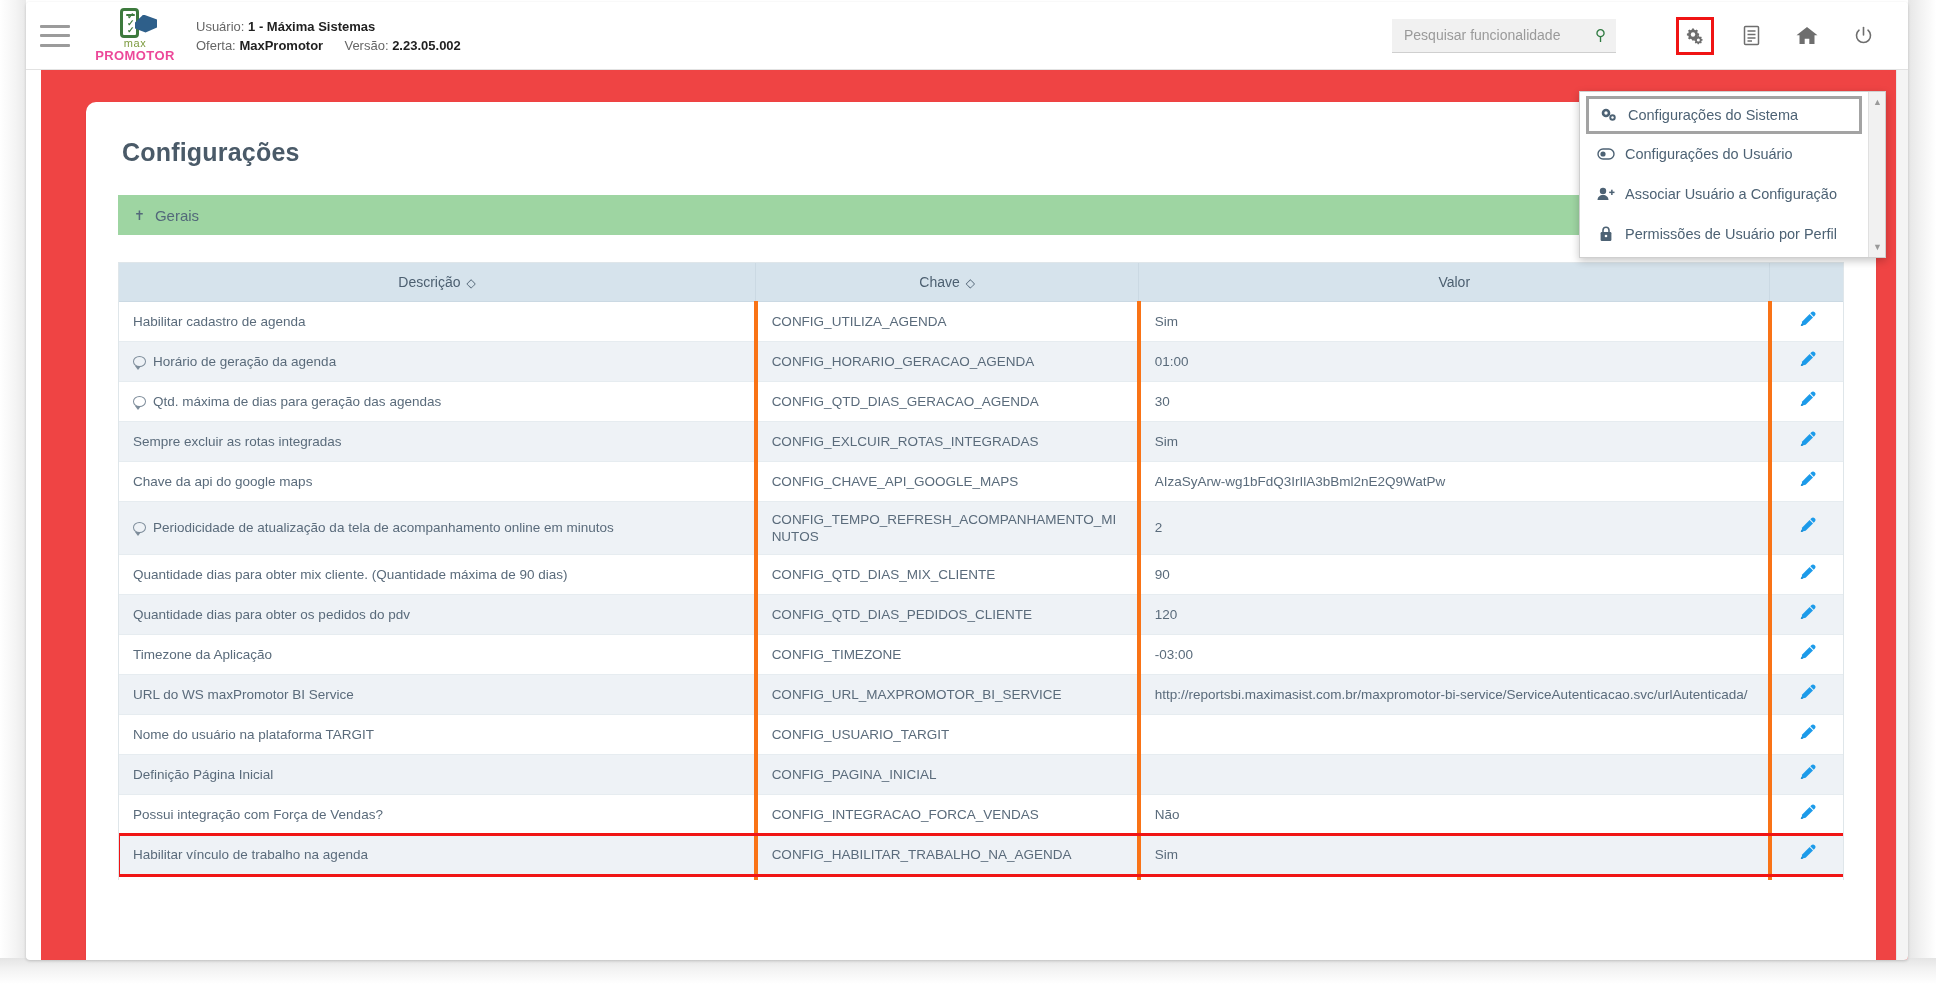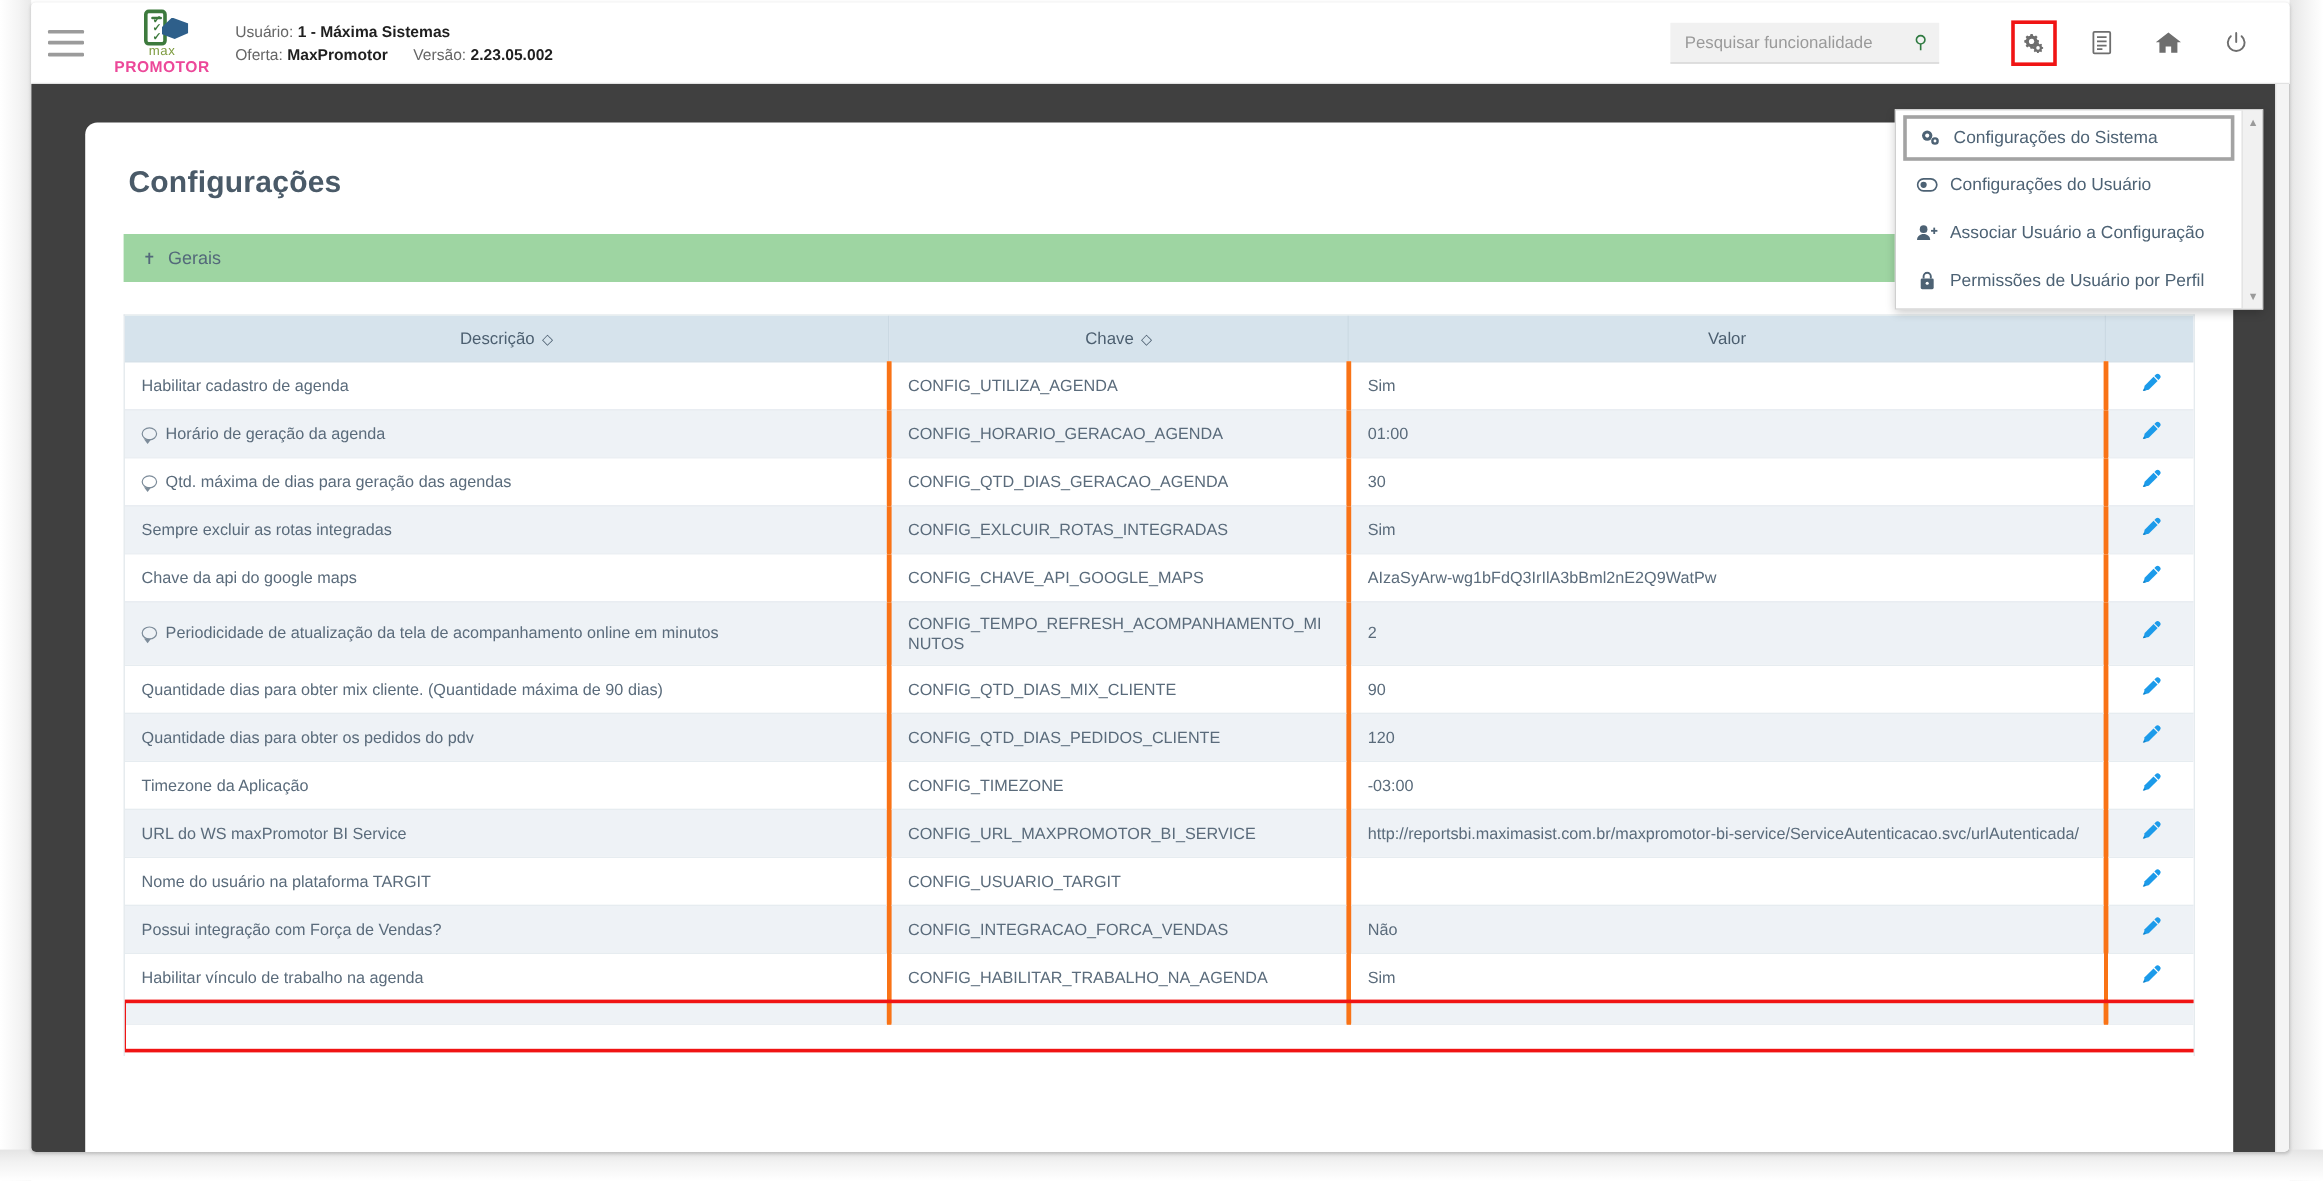--- a/index.html
+++ b/index.html
@@ -141,23 +141,23 @@
     cursor: pointer;
     position: relative;
   }
   .iconbtn.highlight {
     border: 3px solid #f01414;
     background: #ffffff;
   }
 
   
   .body-area {
-    position: absolute; left: 0; top: 68px;
+    position: absolute; left: 15px; top: 68px;
     width: 1882px; height: 890px;
-    background: #404040;
+    background: #ef4444;
   }
 
   .card {
     position: absolute; left: 45px; top: 32px;
     width: 1790px; height: 880px;
     background: #ffffff;
     border-radius: 10px 10px 0 0;
     box-shadow: 0 1px 2px rgba(0,0,0,0.08);
     padding: 0 32px;
   }
@@ -553,20 +553,32 @@
                         <g fill="#1c9bea">
                           <path d="M12.3 1.3a2.4 2.4 0 0 1 3.4 3.4l-1 1-3.4-3.4z"></path>
                           <path d="M10.6 3.0l3.4 3.4-7.4 7.4-4.3.9.9-4.3z"></path>
                         </g>
                         <path d="M2.6 12.8l1.6 1.6-2.5.5z" fill="#0d7fc4"></path>
                       </svg></span></td>
                 </tr>
                 <tr>
                   <td><span>Nome do usuário na plataforma TARGIT</span></td>
                   <td><span>CONFIG_USUARIO_TARGIT</span></td>
+                  <td><span></span></td>
+                  <td class="acao"><span class="edit-pencil"><svg width="17" height="17" viewBox="0 0 17 17">
+                        <g fill="#1c9bea">
+                          <path d="M12.3 1.3a2.4 2.4 0 0 1 3.4 3.4l-1 1-3.4-3.4z"></path>
+                          <path d="M10.6 3.0l3.4 3.4-7.4 7.4-4.3.9.9-4.3z"></path>
+                        </g>
+                        <path d="M2.6 12.8l1.6 1.6-2.5.5z" fill="#0d7fc4"></path>
+                      </svg></span></td>
+                </tr>
+                <tr>
+                  <td><span>Definição Página Inicial</span></td>
+                  <td><span>CONFIG_PAGINA_INICIAL</span></td>
                   <td><span></span></td>
                   <td class="acao"><span class="edit-pencil"><svg width="17" height="17" viewBox="0 0 17 17">
                         <g fill="#1c9bea">
                           <path d="M12.3 1.3a2.4 2.4 0 0 1 3.4 3.4l-1 1-3.4-3.4z"></path>
                           <path d="M10.6 3.0l3.4 3.4-7.4 7.4-4.3.9.9-4.3z"></path>
                         </g>
                         <path d="M2.6 12.8l1.6 1.6-2.5.5z" fill="#0d7fc4"></path>
                       </svg></span></td>
                 </tr>
                 <tr>

